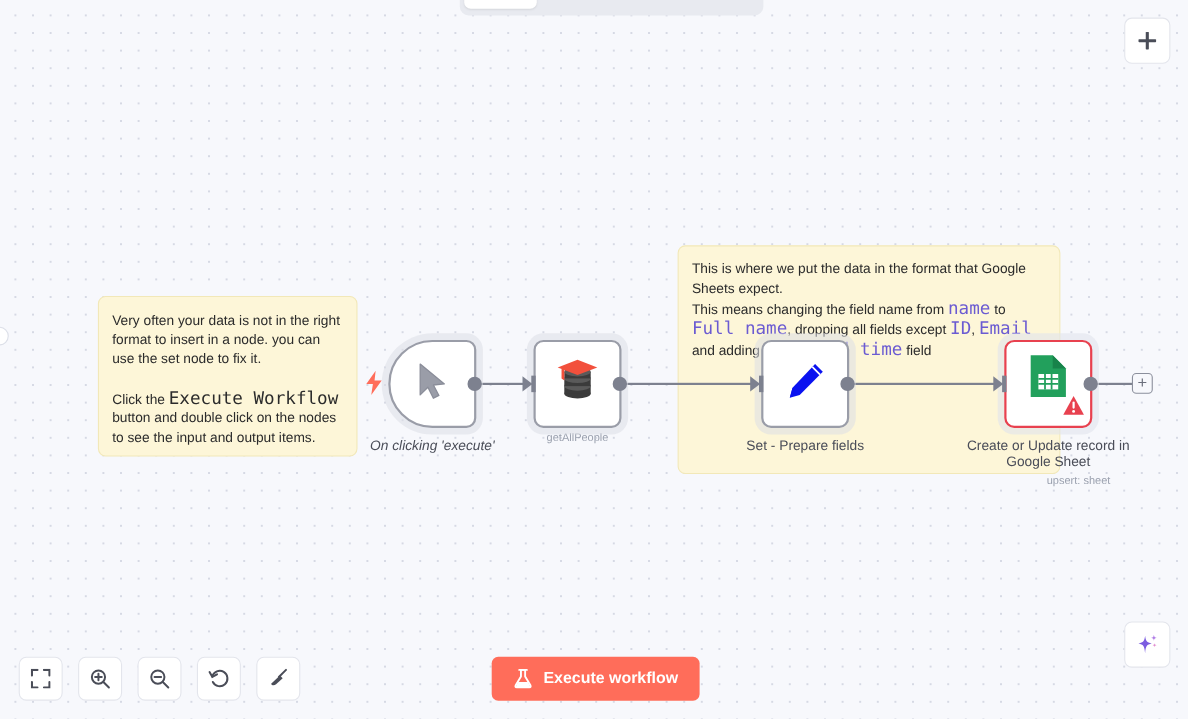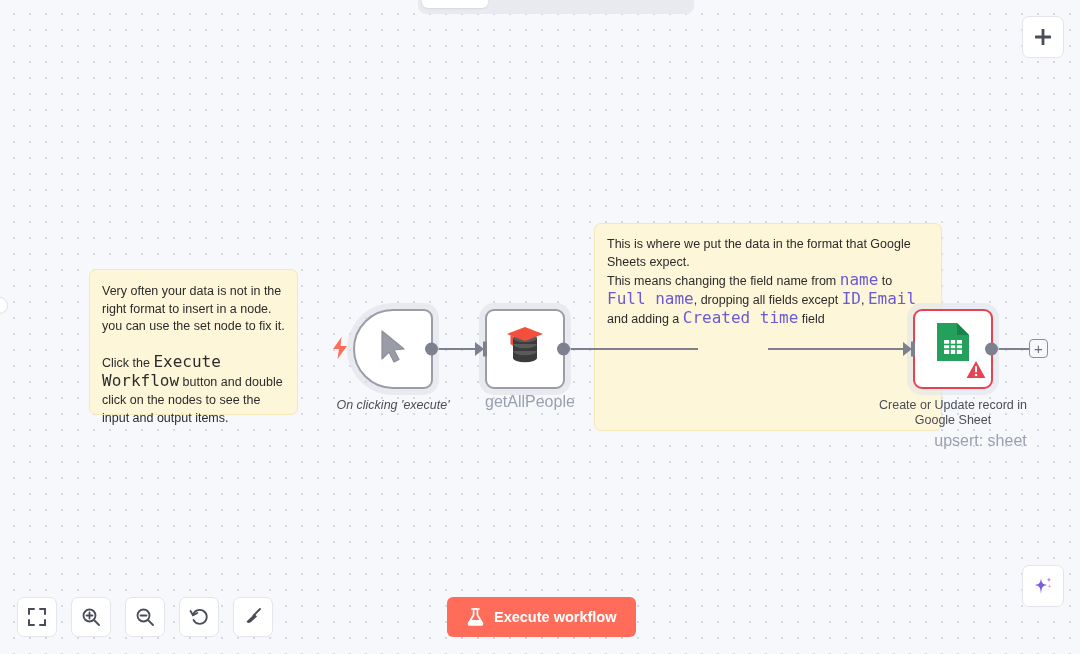--- a/index.html
+++ b/index.html
@@ -52,22 +52,22 @@
   }
 
   
   .sticky {
     position: absolute;
     background: #fdf6d8;
     border: 1px solid #f2e8b8;
     border-radius: 7px;
     z-index: 1;
   }
-  #sticky-left  { left: 89px;  top: 269px; width: 209px; height: 146px; }
-  #sticky-right { left: 594px; top: 223px; width: 348px; height: 208px; }
+  #sticky-left  { left: 89px;  top: 269px; width: 236px; height: 146px; }
+  #sticky-right { left: 616px; top: 223px; width: 348px; height: 208px; }
 
   .sticky-body {
     padding: 13px 12px 0 12px;
     font-size: 12.5px;
     line-height: 17.6px;
     color: #2b2b2b;
   }
   #sticky-right .sticky-body { padding: 11px 14px 0 12px; line-height: 18px; }
   .sticky-body p { margin: 0; }
   .sticky-body .gap { height: 17px; }
@@ -109,21 +109,21 @@
     margin-left: -35px;
     text-align: center;
     font-size: 12.5px;
     line-height: 15px;
     color: #4a4d58;
   }
   .node-caption.wide { width: 190px; margin-left: -55px; }
   .node-subtitle {
     margin-top: 4px;
     text-align: center;
-    font-size: 16px;
+    font-size: 10px;
     color: #9aa0ae;
   }
 
   
   .out-dot {
     position: absolute;
     right: -7px;
     top: 50%;
     transform: translateY(-50%);
     width: 13px;
@@ -315,20 +315,35 @@
           <ellipse cx="21" cy="13" rx="12" ry="4.2" fill="#5a5a5a"></ellipse>
           <path d="M21 2 L39 9 L21 16 L3 9 Z" fill="#f2503c"></path>
           <path d="M6.5 10.5 L6.5 19 L9 21 L9 10.5 Z" fill="#f2503c"></path>
         </svg>
       </span>
       <div class="out-dot"></div>
     </div>
     <div class="node-subtitle">getAllPeople</div>
   </div>
 
+  <div class="node-wrap" style="left:692px; top:309px;">
+    <div class="node-box">
+      <div class="in-arrow"></div>
+      <div class="in-bar"></div>
+      <span>
+        <svg width="38" height="38" viewBox="0 0 38 38">
+          <path d="M28 3 L35 10 L14 31 L5 33.5 L7.5 24.5 Z" fill="#0a12f0"></path>
+          <path d="M5 33.5 L7.5 24.5 L11 28 Z" fill="#0a12f0"></path>
+          <line x1="25.5" y1="5.5" x2="32.5" y2="12.5" stroke="#ffffff" stroke-width="1.6"></line>
+        </svg>
+      </span>
+      <div class="out-dot"></div>
+    </div>
+    <div class="node-caption wide">Set - Prepare fields</div>
+  </div>
 
   <div class="node-wrap" style="left:913px; top:309px;">
     <div class="node-box error">
       <div class="in-arrow"></div>
       <div class="in-bar"></div>
       <span style="position:relative;top:-5px;">
         <svg width="36" height="42" viewBox="0 0 36 42">
           <path d="M2 2 H22 L34 14 V40 H2 Z" fill="#22a05c"></path>
           <path d="M22 2 L34 14 H22 Z" fill="#17834a"></path>
           <rect x="9" y="19" width="18" height="14" fill="#ffffff"></rect>

